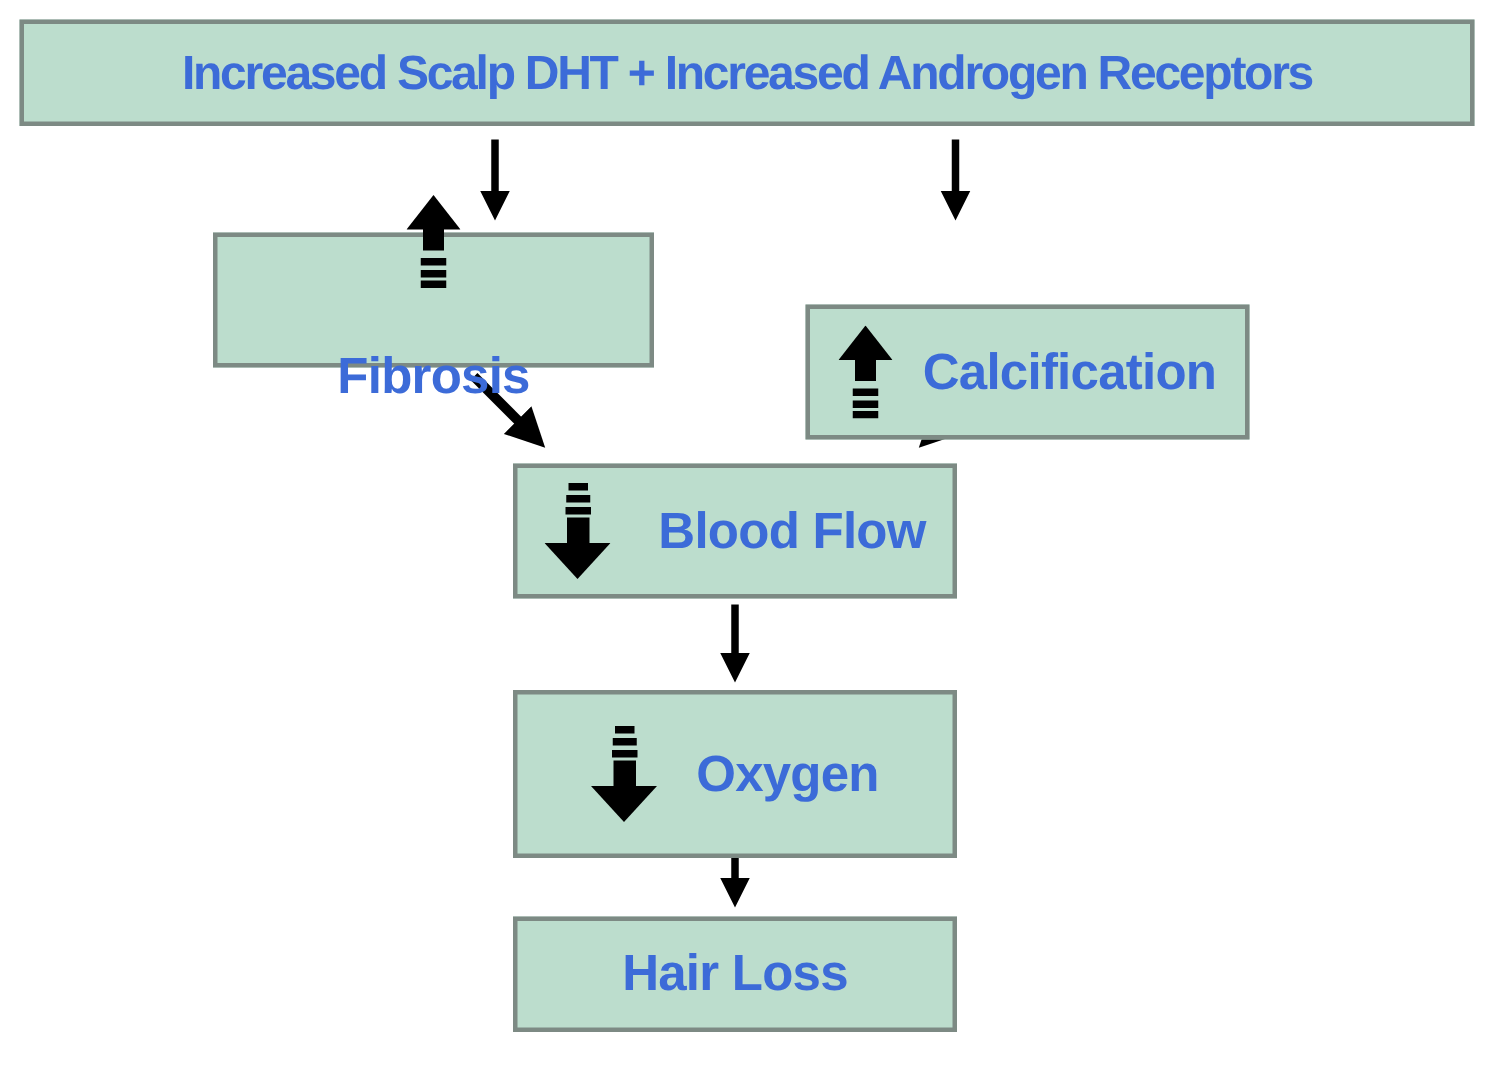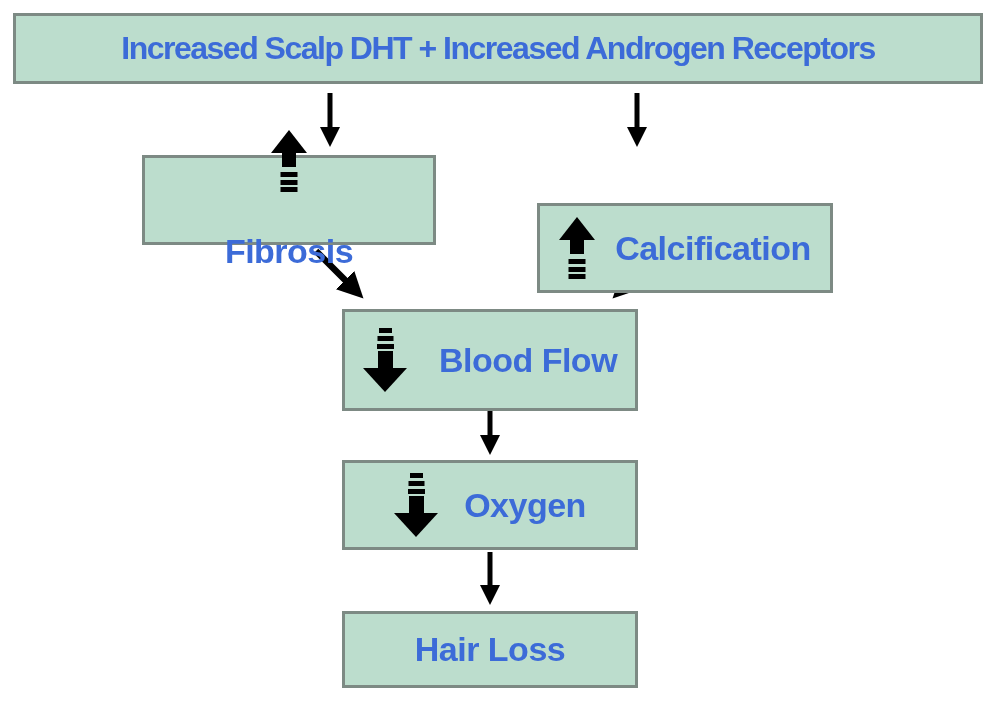--- a/index.html
+++ b/index.html
@@ -32,22 +32,22 @@
   }
   .node-title {
     left: 13px; top: 13px; width: 970px; height: 71px;
   }
   .node-title .label {
     font-size: 32px;
     letter-spacing: -1.5px;
   }
   .node-fibrosis      { left: 142px; top: 155px; width: 294px; height: 90px; gap: 40px; flex-direction: column; }
   .node-calcification { left: 537px; top: 155px; width: 296px; height: 90px; gap: 20px; margin-top: 48px; }
-  .node-bloodflow     { left: 342px; top: 309px; width: 296px; height: 102px; gap: 32px; }
-  .node-oxygen        { left: 342px; top: 460px; width: 296px; height: 90px; gap: 26px; }
+  .node-bloodflow     { left: 342px; top: 309px; width: 296px; height: 90px; gap: 32px; }
+  .node-oxygen        { left: 342px; top: 460px; width: 296px; height: 112px; gap: 26px; }
   .node-hairloss      { left: 342px; top: 611px; width: 296px; height: 77px; }
   .node-fibrosis .label,
   .node-calcification .label,
   .node-bloodflow .label,
   .node-oxygen .label,
   .node-hairloss .label {
     font-size: 34px;
   }
   .node-icon {
     display: inline-flex;

